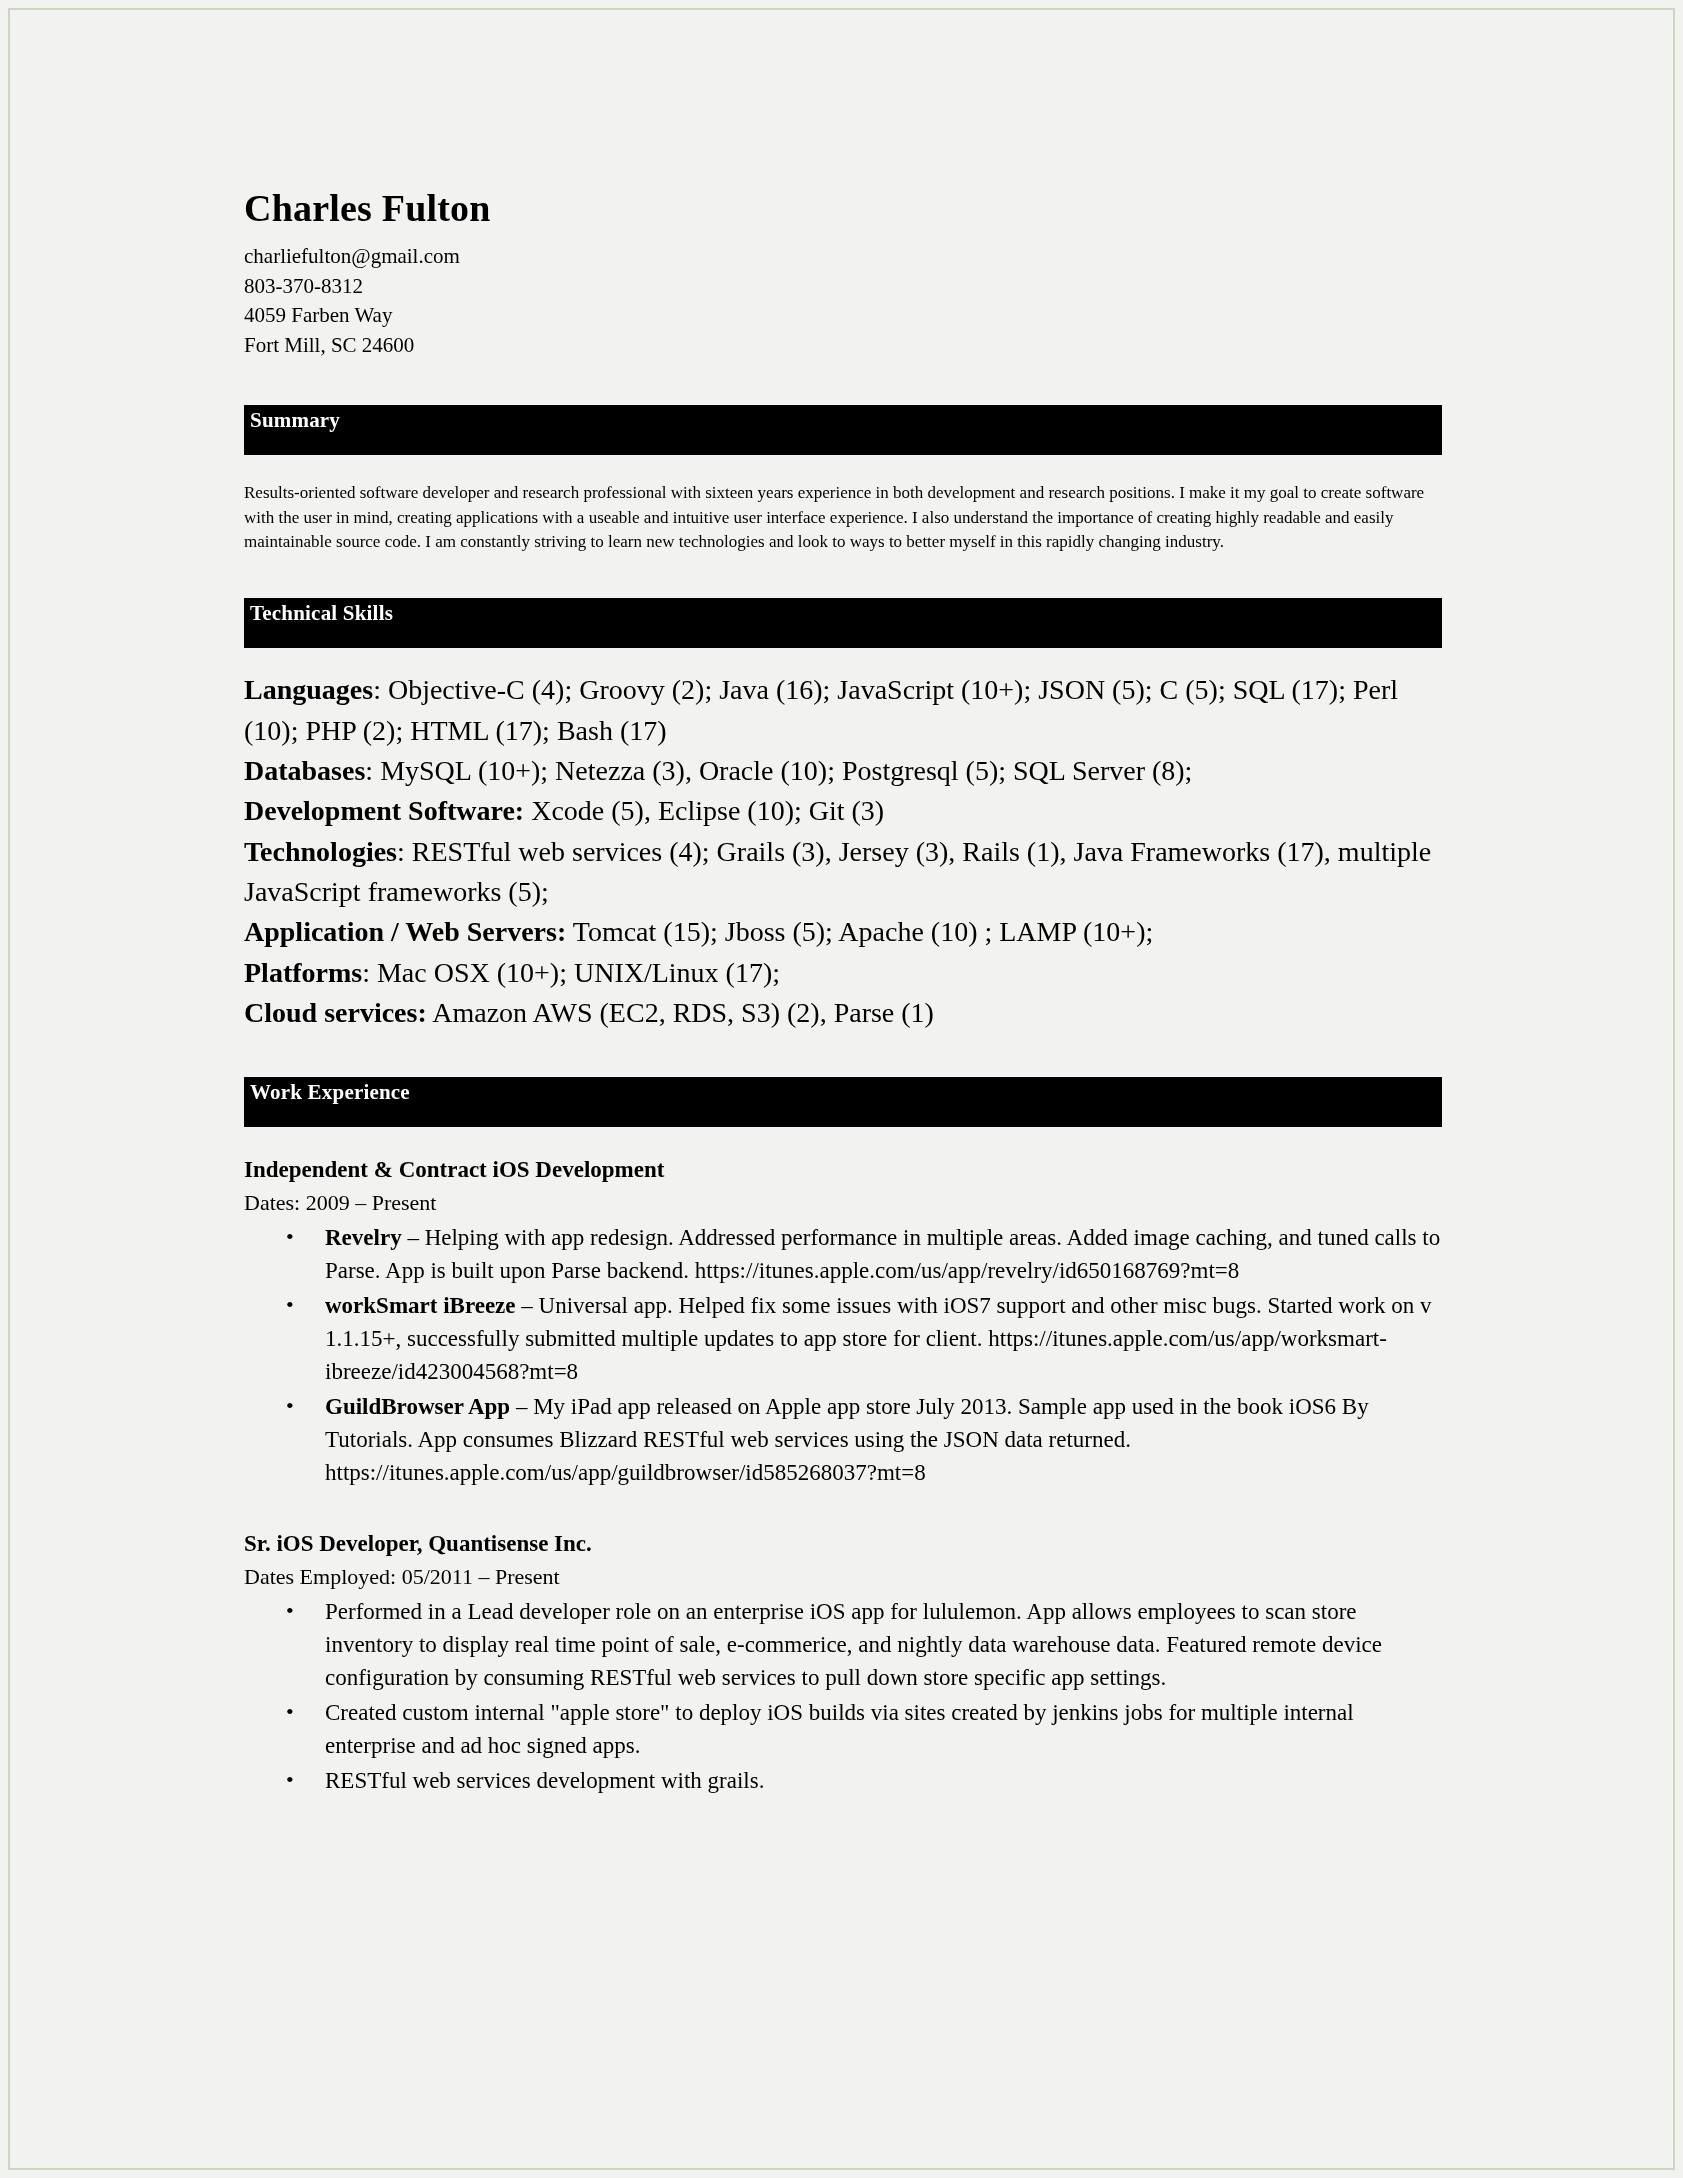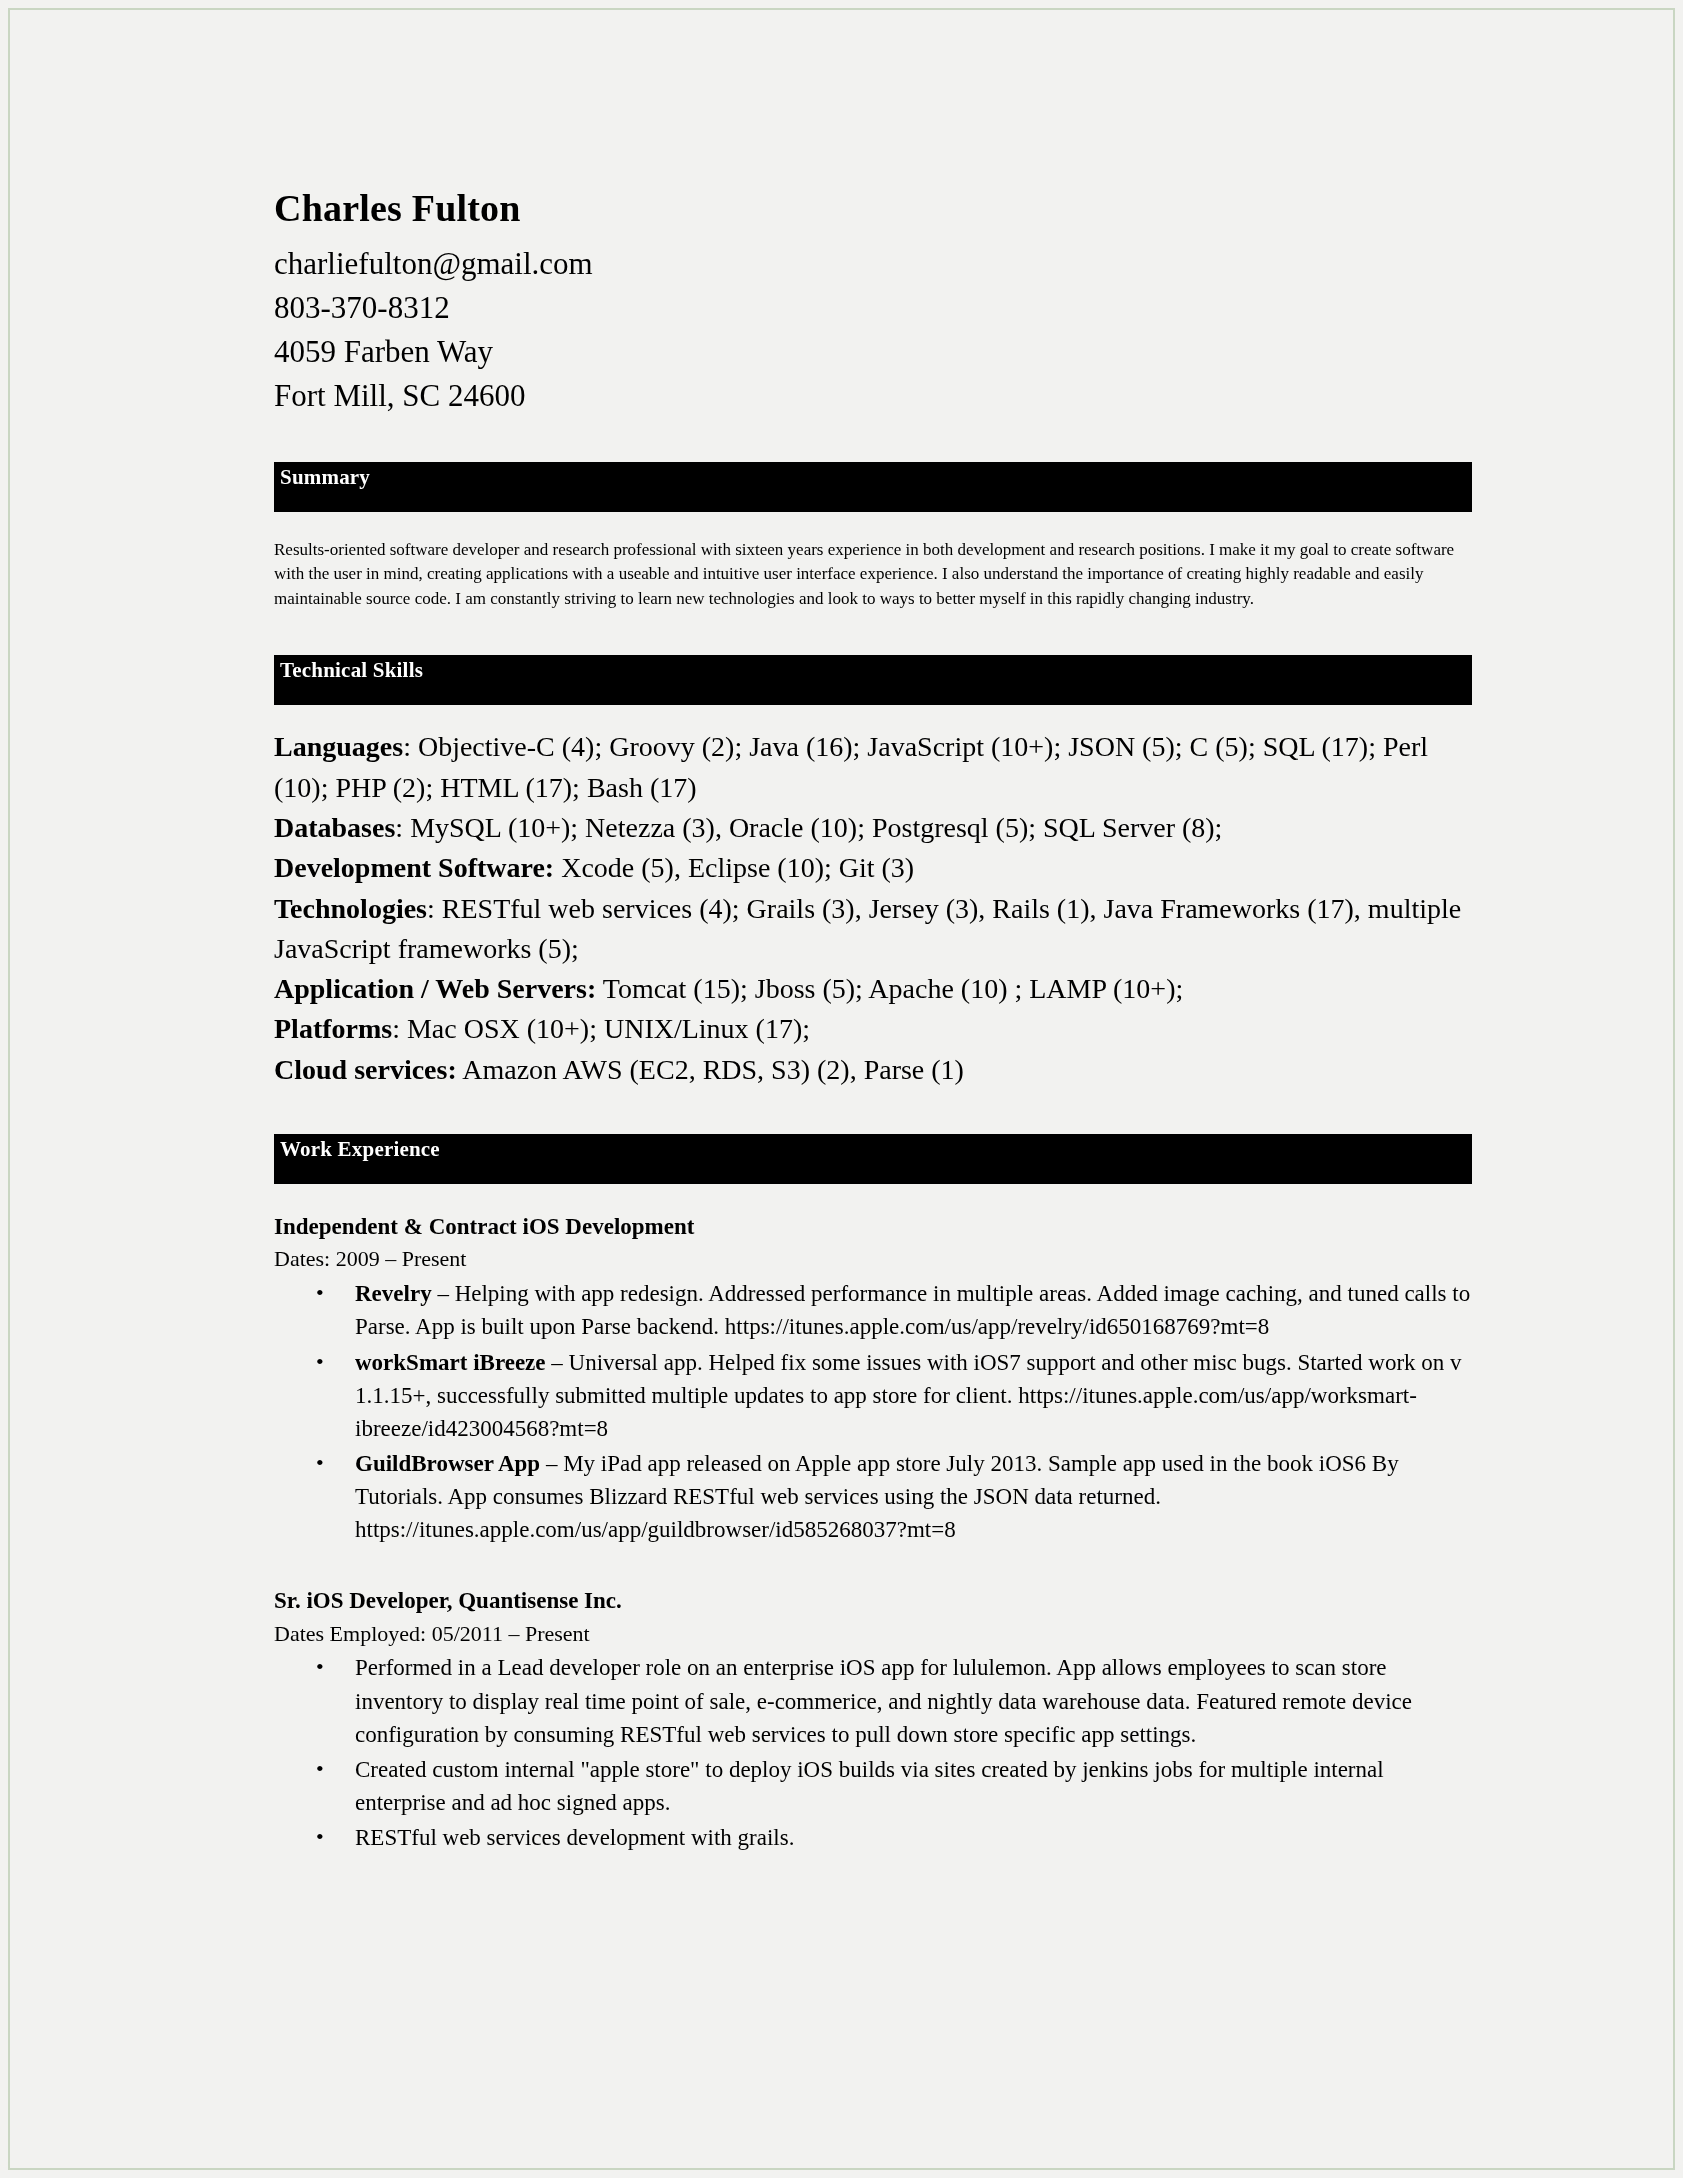--- a/index.html
+++ b/index.html
@@ -19,33 +19,33 @@
     left: 8px;
     top: 8px;
     width: 1667px;
     height: 2162px;
     border: 2px solid #c9d6c2;
     box-sizing: border-box;
     background: #f2f2f0;
   }
   .doc {
     position: absolute;
-    left: 264px;
+    left: 234px;
     top: 178px;
     width: 1198px;
   }
   .name {
     font-size: 38px;
     font-weight: bold;
     letter-spacing: 0.2px;
     margin: 0 0 12px 0;
     line-height: 1.1;
   }
   .contact-line {
-    font-size: 31px;
+    font-size: 21px;
     line-height: 1.42;
   }
   .section-bar {
     background: #000;
     color: #fff;
     font-size: 21px;
     font-weight: bold;
     padding: 3px 0 22px 6px;
     margin-top: 44px;
     margin-bottom: 26px;

